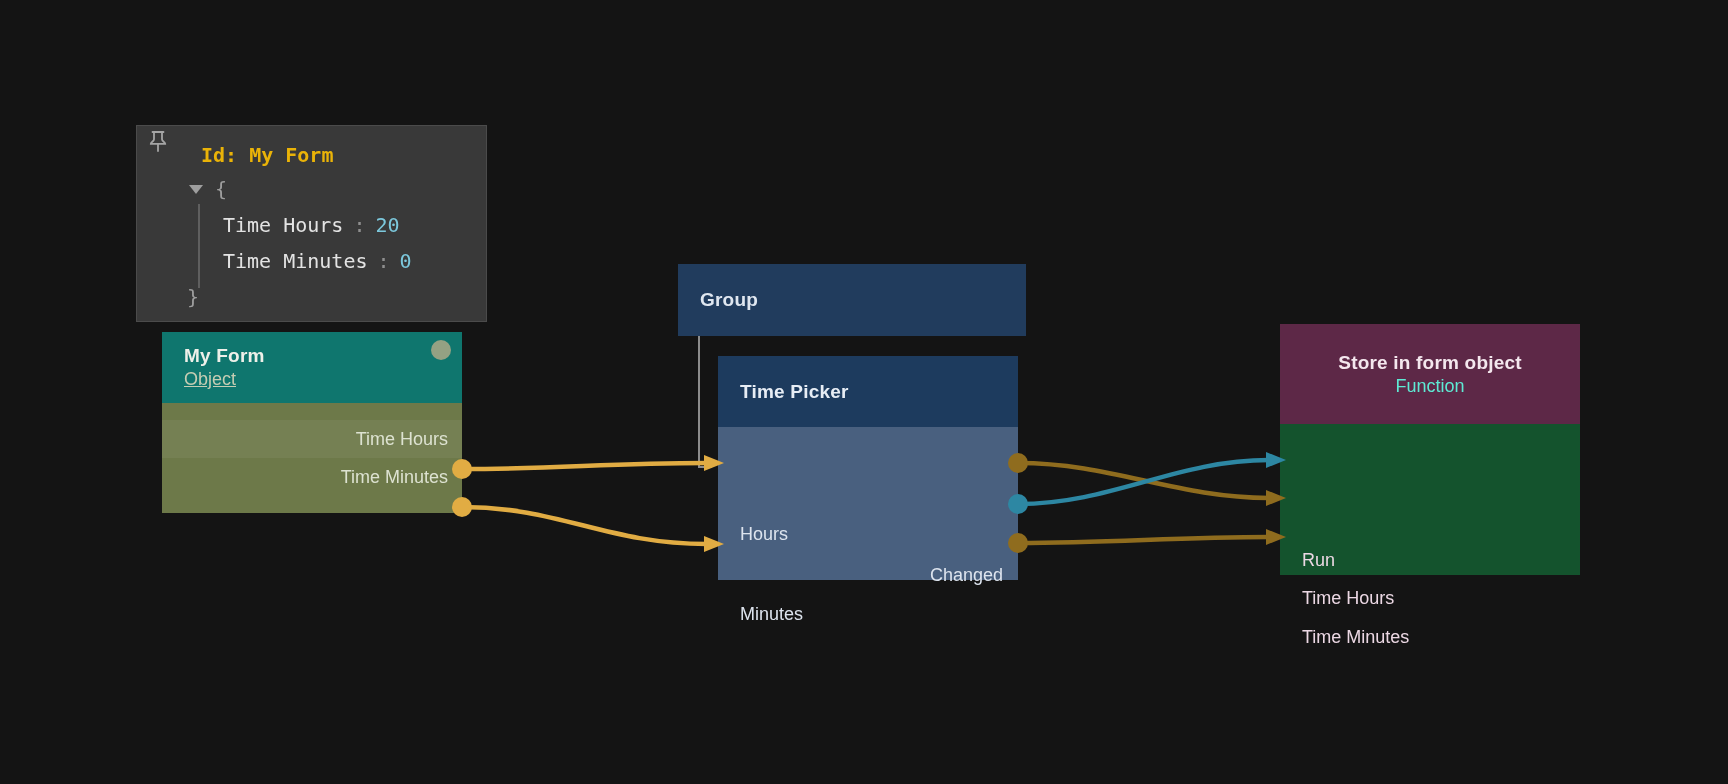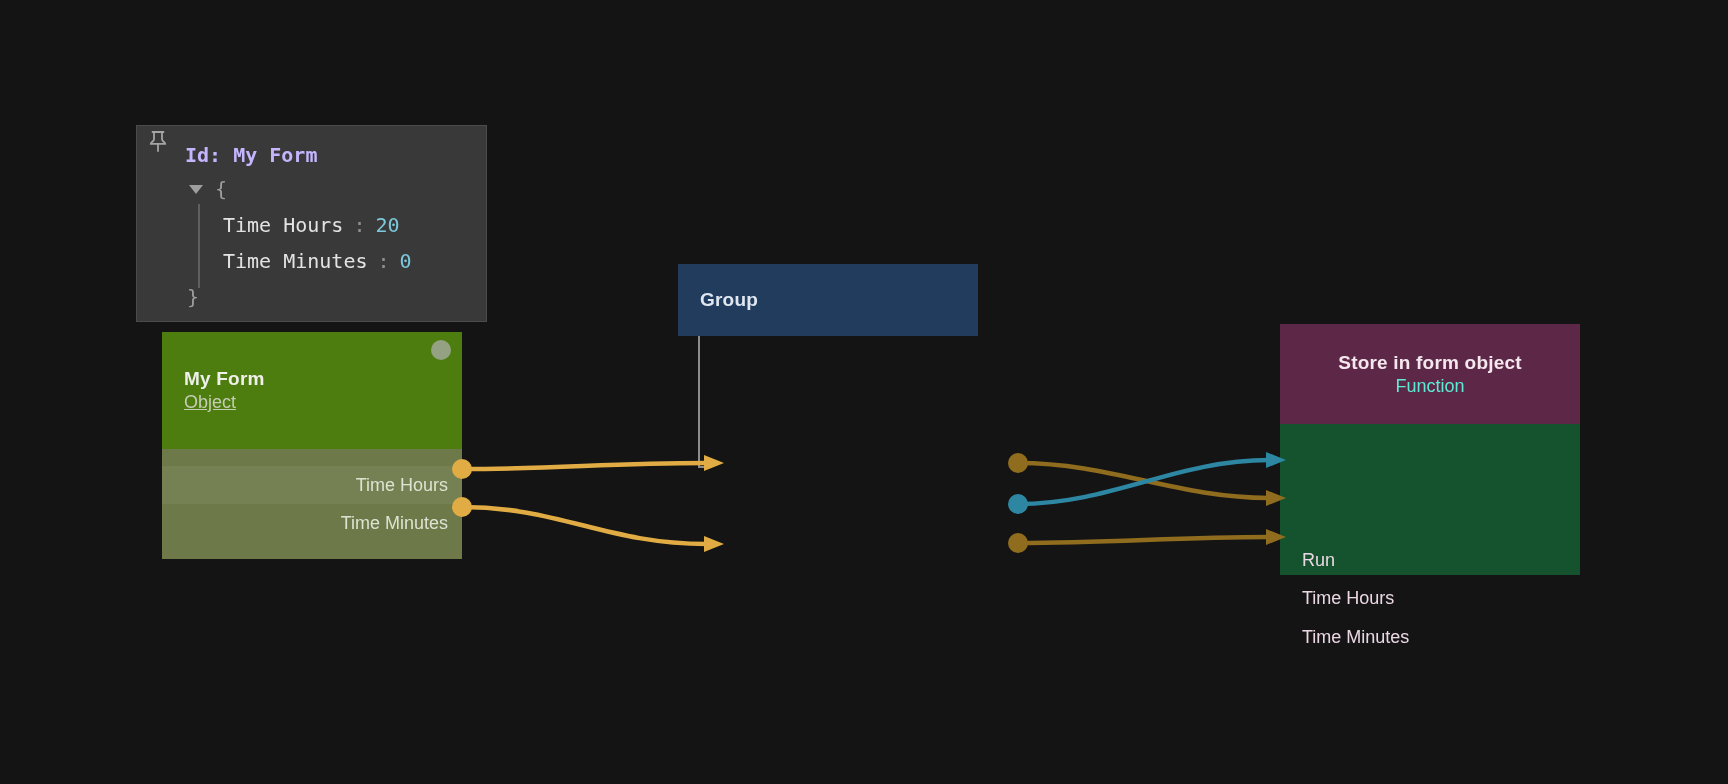--- a/index.html
+++ b/index.html
@@ -13,32 +13,32 @@
   .node-title{font-size:19px;font-weight:700;letter-spacing:.2px;}
   .node-subtitle{font-size:18px;margin-top:2px;}
   .node-body{position:relative;box-sizing:border-box;}
   .port-row{position:absolute;left:0;right:0;display:flex;align-items:center;box-sizing:border-box;}
   .port-label{font-size:18px;}
   .row-left{justify-content:flex-start;padding-left:22px;}
   .row-right{justify-content:flex-end;padding-right:14px;}
 
   
   #node-my-form{left:162px;top:332px;width:300px;height:211px;z-index:1;}
-  #node-my-form .node-header{height:117px;background:#4d7c0f;}
+  #node-my-form .node-header{height:71px;background:#0f766e;}
   #node-my-form .node-title{color:#eef0e9;}
   #node-my-form .node-subtitle{color:#c5cdb3;text-decoration:underline;}
   #node-my-form .node-body{height:110px;background:#6d7949;}
   #node-my-form .port-label{color:#dde2d1;}
   #node-my-form .row-0{top:17px;height:38px;background:rgba(255,255,255,.055);}
   #node-my-form .row-1{top:55px;height:38px;}
   .status-dot{position:absolute;right:11px;top:8px;width:20px;height:20px;border-radius:50%;
     background:#94a183;}
 
   
-  #node-group{left:678px;top:264px;width:300px;height:72px;background:#213c5d;z-index:1;
+  #node-group{left:678px;top:264px;width:348px;height:72px;background:#213c5d;z-index:1;
     display:flex;align-items:center;padding:0 22px;box-sizing:border-box;}
   #node-group .node-title{color:#e0e7f0;}
 
   
   #node-time-picker{left:718px;top:356px;width:300px;height:224px;z-index:1;}
   #node-time-picker .node-header{height:71px;background:#1d3b5e;}
   #node-time-picker .node-title{color:#e7edf5;}
   #node-time-picker .node-body{height:153px;background:#49607f;}
   #node-time-picker .port-label{color:#dde4ee;}
   #node-time-picker .row-0{top:87px;height:40px;}
@@ -58,21 +58,21 @@
 
   
   #wires{position:absolute;left:0;top:0;z-index:2;pointer-events:none;}
 
   
   #inspector{position:absolute;left:136px;top:125px;width:351px;height:197px;background:#393939;
     border:1px solid #4b4b4b;box-sizing:border-box;z-index:3;
     font-family:"DejaVu Sans Mono",monospace;font-size:20px;}
   #inspector .insp-row{position:absolute;left:0;right:0;height:36px;display:flex;align-items:center;}
   .insp-title-row{top:11px;}
-  .insp-title{color:#c4b5fd;font-weight:700;margin-left:48px;}
+  .insp-title{color:#eab308;font-weight:700;margin-left:64px;}
   .pin-wrap{position:absolute;left:9px;top:2px;width:24px;height:28px;}
   .row-brace-open{top:45px;}
   .expand-arrow{width:0;height:0;border-left:7px solid transparent;border-right:7px solid transparent;
     border-top:9px solid #9e9e9e;margin-left:52px;}
   .brace{color:#9e9e9e;}
   .brace-open{margin-left:12px;}
   .row-field-0{top:81px;}
   .row-field-1{top:117px;}
   .row-brace-close{top:153px;}
   .brace-close{margin-left:50px;}
@@ -99,20 +99,36 @@
       <div class="port-row row-1 row-right">
         <span class="port-label">Time Minutes</span>
       </div>
     </div>
   </div>
 
   <div class="node" id="node-group">
     <div class="node-title">Group</div>
   </div>
 
+  <div class="node" id="node-time-picker">
+    <div class="node-header">
+      <div class="node-title">Time Picker</div>
+    </div>
+    <div class="node-body">
+      <div class="port-row row-0 row-left">
+        <span class="port-label">Hours</span>
+      </div>
+      <div class="port-row row-1 row-right" style="padding-right:15px;">
+        <span class="port-label">Changed</span>
+      </div>
+      <div class="port-row row-2 row-left">
+        <span class="port-label">Minutes</span>
+      </div>
+    </div>
+  </div>
 
   <div class="node" id="node-store">
     <div class="node-header">
       <div class="node-title">Store in form object</div>
       <div class="node-subtitle">Function</div>
     </div>
     <div class="node-body">
       <div class="port-row row-0 row-left">
         <span class="port-label">Run</span>
       </div>

